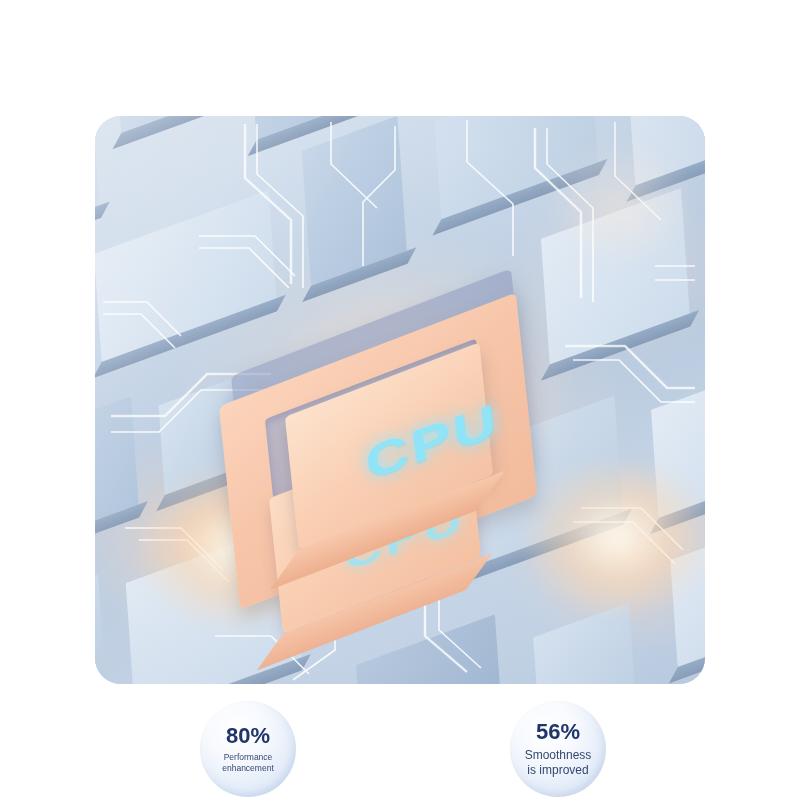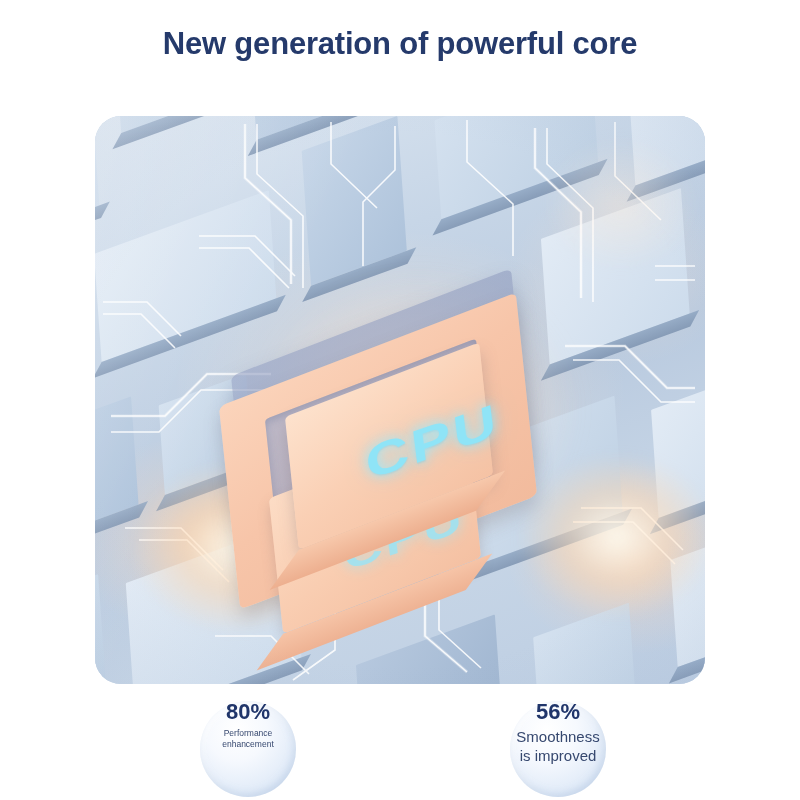--- a/index.html
+++ b/index.html
@@ -253,45 +253,45 @@
     width: 96px;
     height: 96px;
     border-radius: 50%;
     background:
       radial-gradient(circle at 38% 30%, #ffffff 0%, #f6f9fe 34%, #e4edf9 66%, #d4e2f4 100%);
     box-shadow: inset -2px -3px 7px rgba(176,196,224,.55),
                 inset 2px 3px 7px rgba(255,255,255,.9);
     display: flex;
     flex-direction: column;
     align-items: center;
+    justify-content: center;
   }
   .badge-left  { left: 200px; top: 701px; }
   .badge-right { left: 510px; top: 701px; }
 
   .badge-value {
     color: #20356a;
     font-weight: bold;
     font-size: 22px;
     line-height: 1;
     margin-bottom: 5px;
   }
   .badge-caption {
     color: #36486f;
     text-align: center;
     line-height: 1.25;
     white-space: pre-line;
   }
   .badge-left .badge-caption  { font-size: 8.5px; }
-  .badge-right .badge-caption { font-size: 15px; }
+  .badge-right .badge-caption { font-size: 12px; }
 </style>
 </head>
 <body>
 
 <div class="headline">
-  <span class="line">New generation of powerful core</span>
 </div>
 
 <div class="hero-panel">
 
   <div class="board-base"></div>
 
   <div class="iso-field">
     <div class="blk t0" style="left:2%;  top:4%;  width:16%; height:13%;"></div>
     <div class="blk t1" style="left:21%; top:1%;  width:12%; height:9%;"></div>
     <div class="blk t2" style="left:36%; top:5%;  width:19%; height:11%;"></div>

